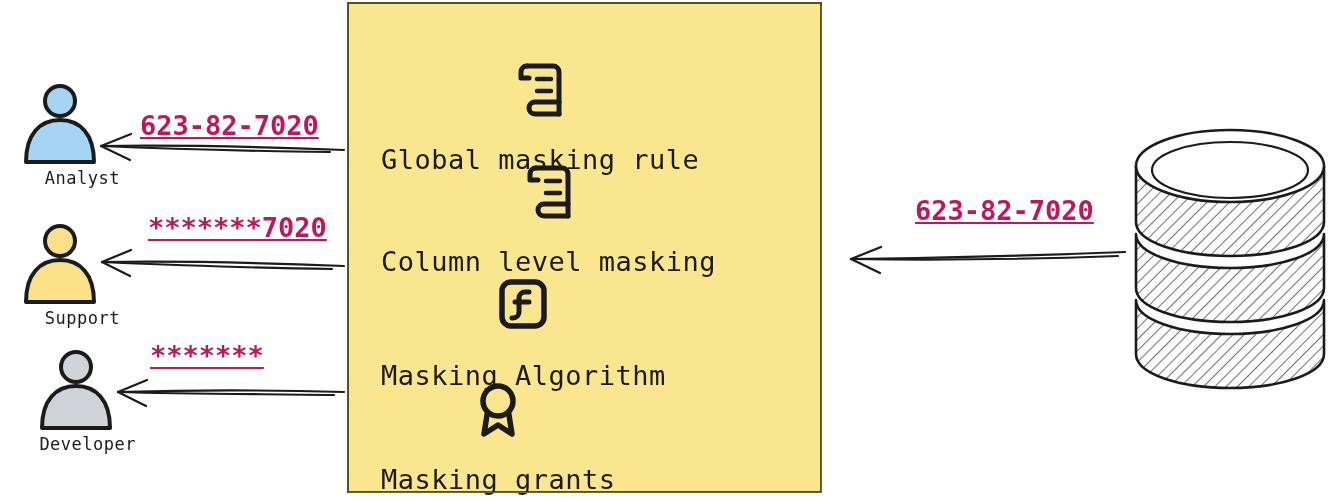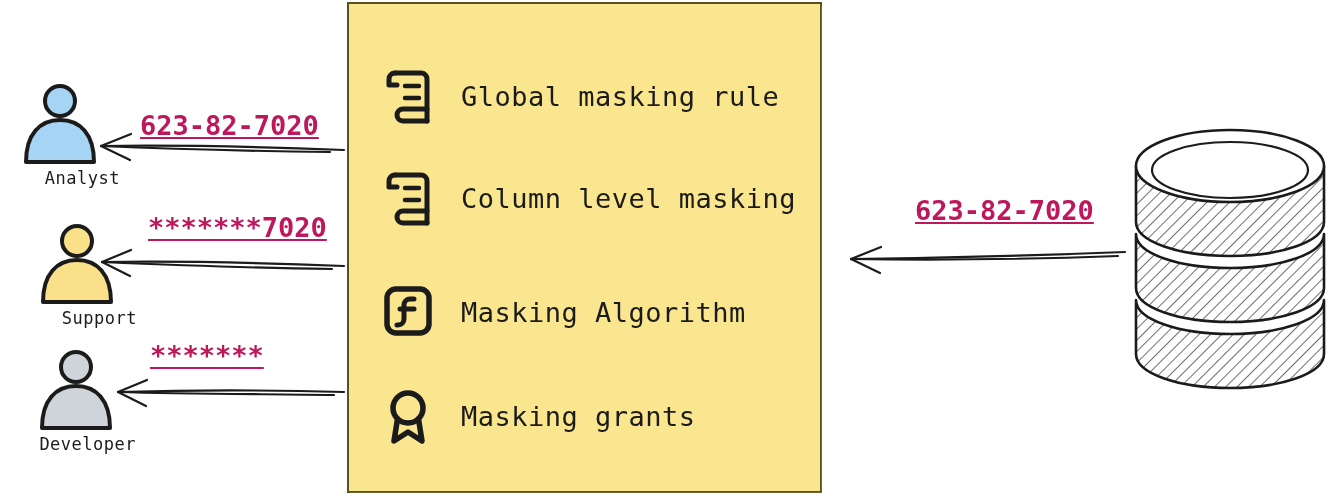--- a/index.html
+++ b/index.html
@@ -40,20 +40,21 @@
     pointer-events: none;
   }
 
   .panel-row {
     position: absolute;
     left: 32px;
     display: flex;
     align-items: center;
     gap: 26px;
     height: 72px;
+    flex-direction: column;
   }
   .panel-row .row-icon {
     width: 54px;
     height: 58px;
     display: block;
     flex: 0 0 auto;
   }
   .panel-row .row-label {
     font-size: 27px;
     letter-spacing: 0.5px;
@@ -139,21 +140,21 @@
 </div>
 
 <div class="actor" style="left:0px; top:82px;">
   <svg class="person" width="86" height="84" viewBox="0 0 86 84">
     <circle cx="43" cy="19" r="15" fill="#A5D4F5" stroke="#1b1b1b" stroke-width="4"></circle>
     <path d="M9 80 C9 52 23 38 43 38 C63 38 77 52 77 80 Z" fill="#A5D4F5" stroke="#1b1b1b" stroke-width="4" stroke-linejoin="round"></path>
   </svg>
   <span class="actor-label">Analyst</span>
 </div>
 
-<div class="actor" style="left:17px; top:222px;">
+<div class="actor" style="left:0px; top:222px;">
   <svg class="person" width="86" height="84" viewBox="0 0 86 84">
     <circle cx="43" cy="19" r="15" fill="#FAE189" stroke="#1b1b1b" stroke-width="4"></circle>
     <path d="M9 80 C9 52 23 38 43 38 C63 38 77 52 77 80 Z" fill="#FAE189" stroke="#1b1b1b" stroke-width="4" stroke-linejoin="round"></path>
   </svg>
   <span class="actor-label">Support</span>
 </div>
 
 <div class="actor" style="left:16px; top:348px;">
   <svg class="person" width="86" height="84" viewBox="0 0 86 84">
     <circle cx="43" cy="19" r="15" fill="#CED4DA" stroke="#1b1b1b" stroke-width="4"></circle>

